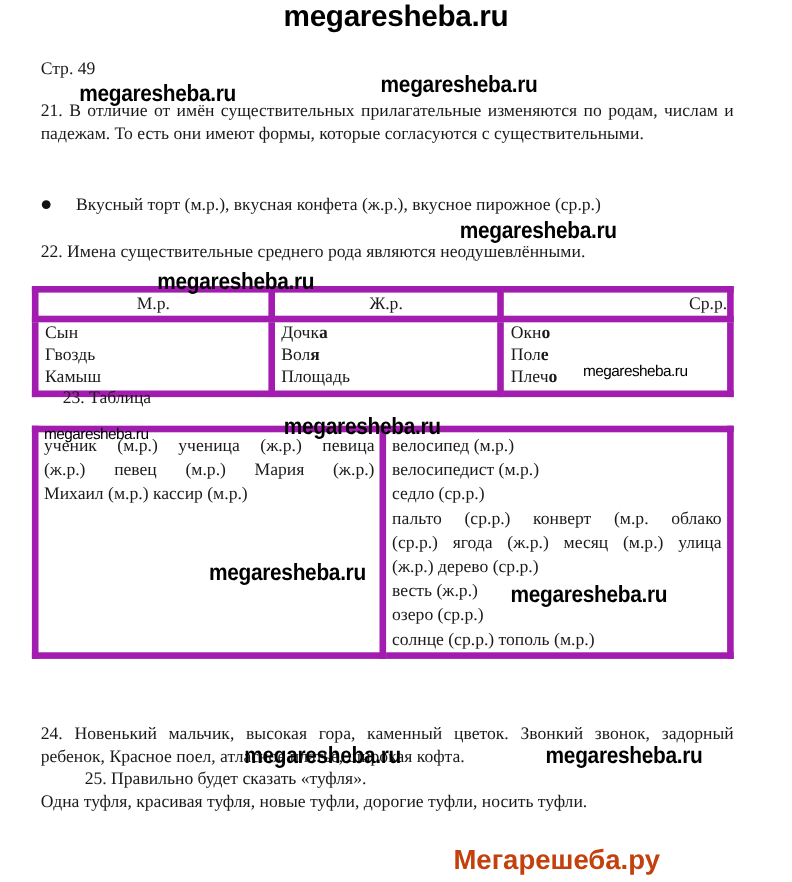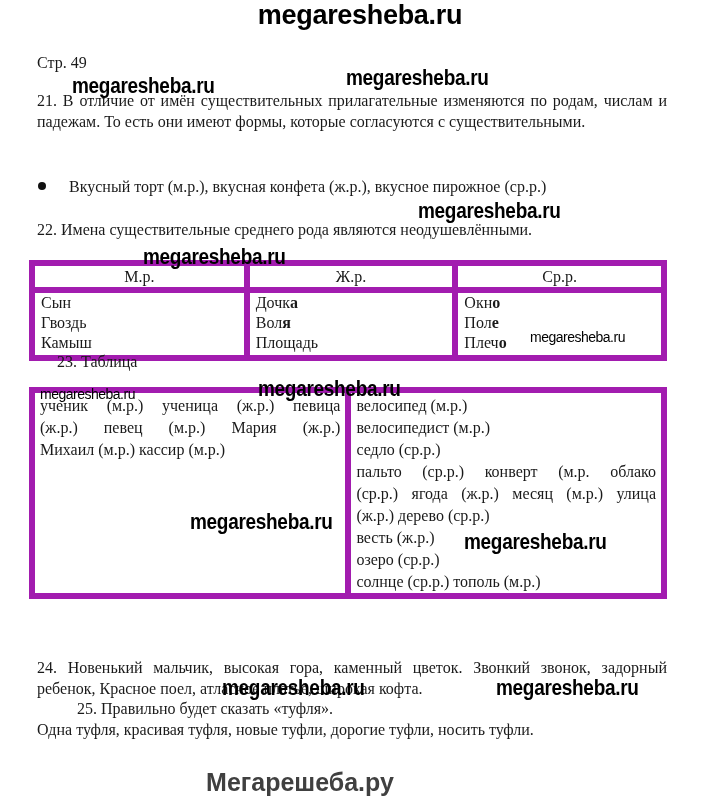--- a/index.html
+++ b/index.html
@@ -12,31 +12,31 @@
   .wm-small { font-family: "Liberation Sans", sans-serif; font-size: 14px; color:#000; font-weight: normal; position:absolute; white-space:nowrap; letter-spacing:-0.5px;}
   .txt { position: absolute; font-size: 16px; line-height: 21px; white-space: nowrap; }
   .para { position: absolute; left: 37px; width: 630px; font-size: 16px; line-height: 21px;
           text-align: justify; text-align-last: left; }
   .bullet { position: absolute; left: 38px; top: 182px; width: 8px; height: 8px; border-radius: 50%; background:#111; }
   table { border-collapse: collapse; position: absolute; font-family: "Liberation Serif", serif; font-size: 16px; }
   td, th { border: 6px solid #a21caf; padding: 0 4px; vertical-align: top; font-weight: normal; margin-top: 27px; }
   #t1 { left: 29px; top: 260px; width: 638px; }
   #t1 th { height: 21px; text-align: center; line-height: 21px; padding: 0; }
   #t1 td { line-height: 20px; padding: 0 4px 2px 6px; }
-  #t1 .c1 { width: 206px; } #t1 .c2 { width: 200px; } #t1 .c3 { width: 200px; }
+  #t1 .c1 { width: 206px; } #t1 .c2 { width: 200px; } #t1 .c3 { width: 200px; text-align: right; }
   #t2 { left: 29px; top: 387px; width: 638px; }
   #t2 th { height: 21px; text-align: center; line-height: 21px; padding: 0; }
   #t2 td { line-height: 22px; height: 180px; padding: 2px 5px 0 5px; }
   #t2 .c1 { width: 308px; text-align: justify; }
   #t2 .c2 { width: 306px; text-align: justify; }
   .line { display: block; }
   .just { text-align: justify; text-align-last: justify; display:block; }
   b.acc { font-weight: bold; }
-  .footer { position: absolute; top: 768px; left: 0; width: 600px; text-align: center;
-            font-family: "Liberation Sans", sans-serif; font-weight: bold; font-size: 25px; color:#404040; }
+  .footer { position: absolute; top: 768px; left: 0; width: 600px; text-align: right;
+            font-family: "Liberation Sans", sans-serif; font-weight: bold; font-size: 25px; color:#c2410c; }
 </style>
 </head>
 <body>
 
 <div class="wm wm-top">megaresheba.ru</div>
 
 <div class="txt" style="left:37px; top:52px;">Стр. 49</div>
 
 <div class="wm wm-b" style="left:72px; top:75px;">megaresheba.ru</div>
 <div class="wm wm-b" style="left:346px; top:67px;">megaresheba.ru</div>

